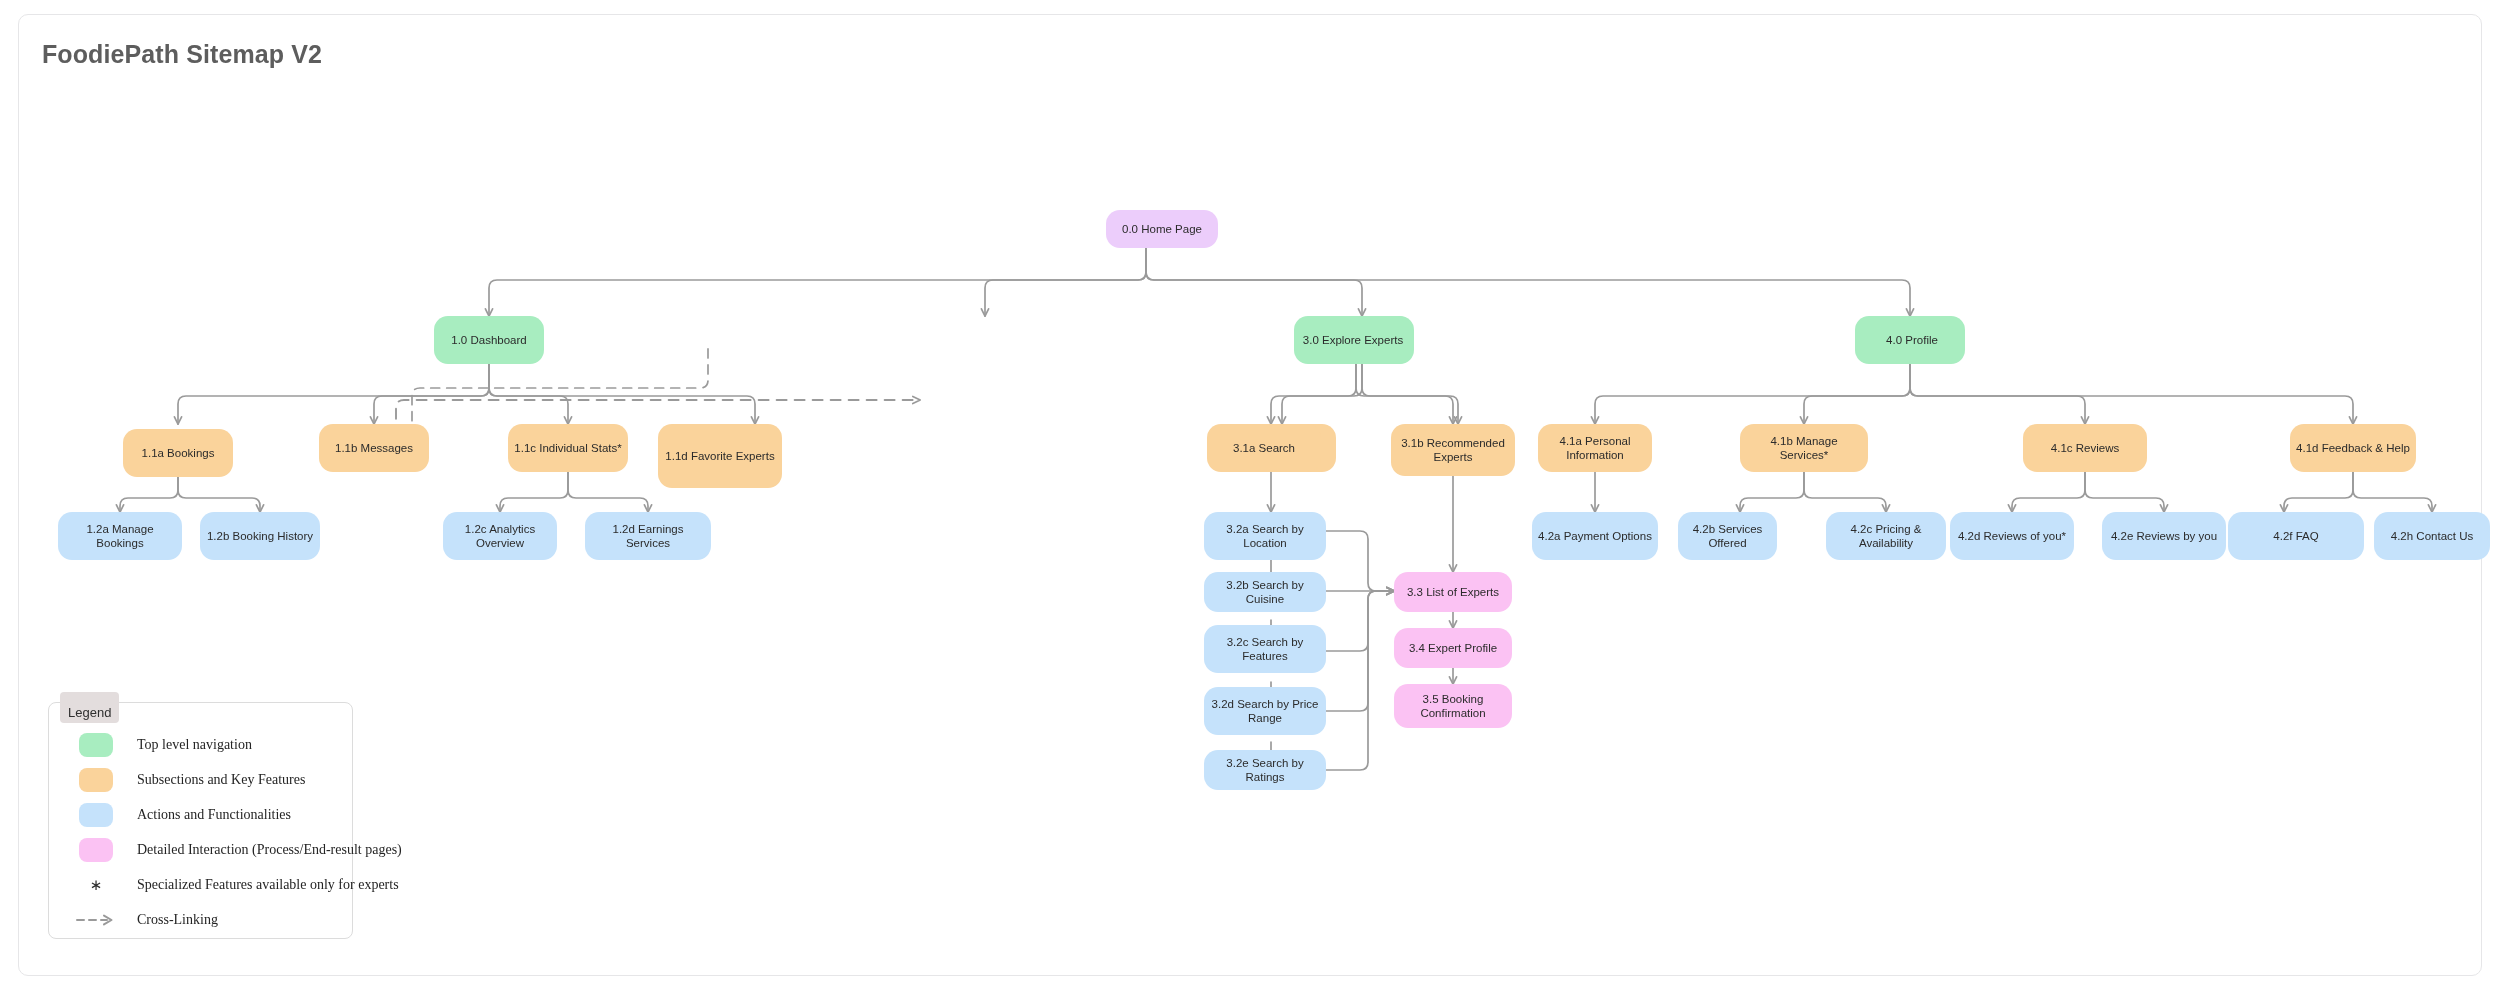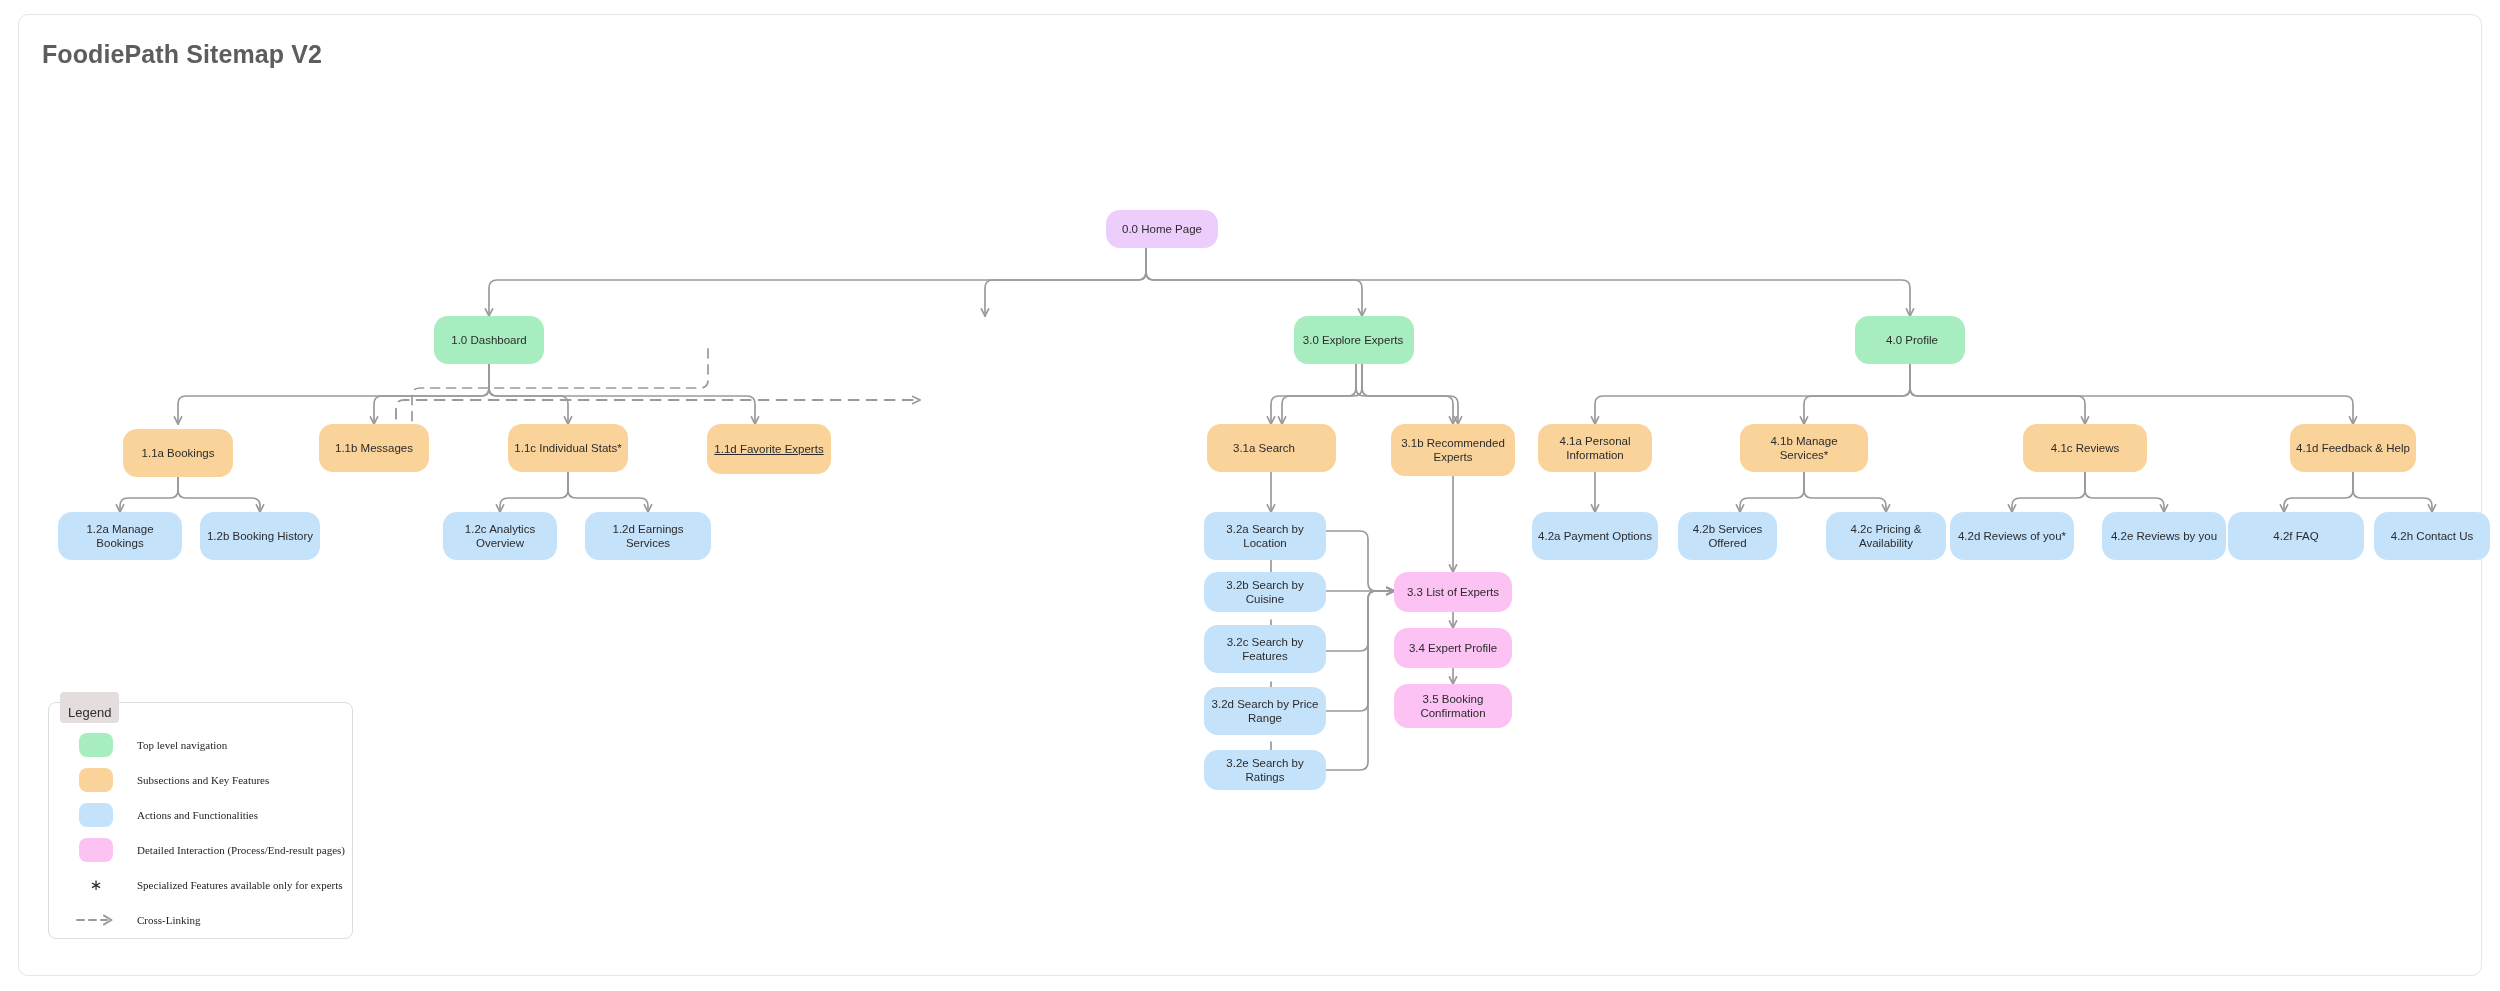--- a/index.html
+++ b/index.html
@@ -88,21 +88,21 @@
   .lg-swatch {
     position: absolute;
     left: 30px;
     width: 34px; height: 24px;
     border-radius: 8px;
   }
   .lg-label {
     position: absolute;
     left: 88px;
     font-family: "Liberation Serif", serif;
-    font-size: 11px;
+    font-size: 14px;
     color: #242424;
     white-space: nowrap;
   }
   .lg-star {
     position: absolute;
     left: 30px;
     width: 34px;
     text-align: center;
     font-size: 15px;
     color: #2f2f2f;
@@ -205,36 +205,36 @@
   <div class="node n-purple" style="left:1106px; top:210px; width:112px; height:38px;">0.0 Home Page</div>
 
   <div class="node n-green" style="left:434px; top:316px; width:110px; height:48px;">1.0 Dashboard</div>
   <div class="node n-green" style="left:1310px; top:316px; width:104px; height:48px;">2.0 Chats</div>
   <div class="node n-green" style="left:1294px; top:316px; width:118px; height:48px; left:1294px;">3.0 Explore Experts</div>
   <div class="node n-green" style="left:1855px; top:316px; width:110px; height:48px;padding-left:10px;">4.0 Profile</div>
 
   <div class="node n-orange" style="left:123px; top:429px; width:110px; height:48px;">1.1a Bookings</div>
   <div class="node n-orange" style="left:319px; top:424px; width:110px; height:48px;">1.1b Messages</div>
   <div class="node n-orange" style="left:508px; top:424px; width:120px; height:48px;">1.1c Individual Stats*</div>
-  <div class="node n-orange" style="left:707px; top:424px; width:124px; height:50px;text-decoration:underline;">1.1d Favorite Experts</div>
+  <div class="node n-orange" style="left:658px; top:424px; width:124px; height:64px;">1.1d Favorite Experts</div>
 
   <div class="node n-blue" style="left:58px; top:512px; width:124px; height:48px;">1.2a Manage Bookings</div>
   <div class="node n-blue" style="left:200px; top:512px; width:120px; height:48px;">1.2b Booking History</div>
   <div class="node n-blue" style="left:443px; top:512px; width:114px; height:48px;">1.2c Analytics
 Overview</div>
   <div class="node n-blue" style="left:585px; top:512px; width:126px; height:48px;">1.2d Earnings Services</div>
 
   <div class="node n-orange" style="left:1228px; top:424px; width:108px; height:48px;">2.1a Chat</div>
   <div class="node n-orange" style="left:1402px; top:424px; width:112px; height:48px;">2.1b Video Call</div>
 
   <div class="node n-orange" style="left:1207px; top:424px; width:114px; height:48px;">3.1a Search</div>
   <div class="node n-orange" style="left:1391px; top:424px; width:124px; height:52px;">3.1b Recommended
 Experts</div>
 
-  <div class="node n-blue" style="left:1204px; top:512px; width:122px; height:48px;border-radius:12px;">3.2a Search by
+  <div class="node n-blue" style="left:1204px; top:512px; width:122px; height:48px;">3.2a Search by
 Location</div>
   <div class="node n-blue" style="left:1204px; top:572px; width:122px; height:40px;">3.2b Search by Cuisine</div>
   <div class="node n-blue" style="left:1204px; top:625px; width:122px; height:48px;">3.2c Search by
 Features</div>
   <div class="node n-blue" style="left:1204px; top:687px; width:122px; height:48px;">3.2d Search by Price
 Range</div>
   <div class="node n-blue" style="left:1204px; top:750px; width:122px; height:40px;">3.2e Search by Ratings</div>
 
   <div class="node n-pink" style="left:1394px; top:572px; width:118px; height:40px;">3.3 List of Experts</div>
   <div class="node n-pink" style="left:1394px; top:628px; width:118px; height:40px;">3.4 Expert Profile</div>

